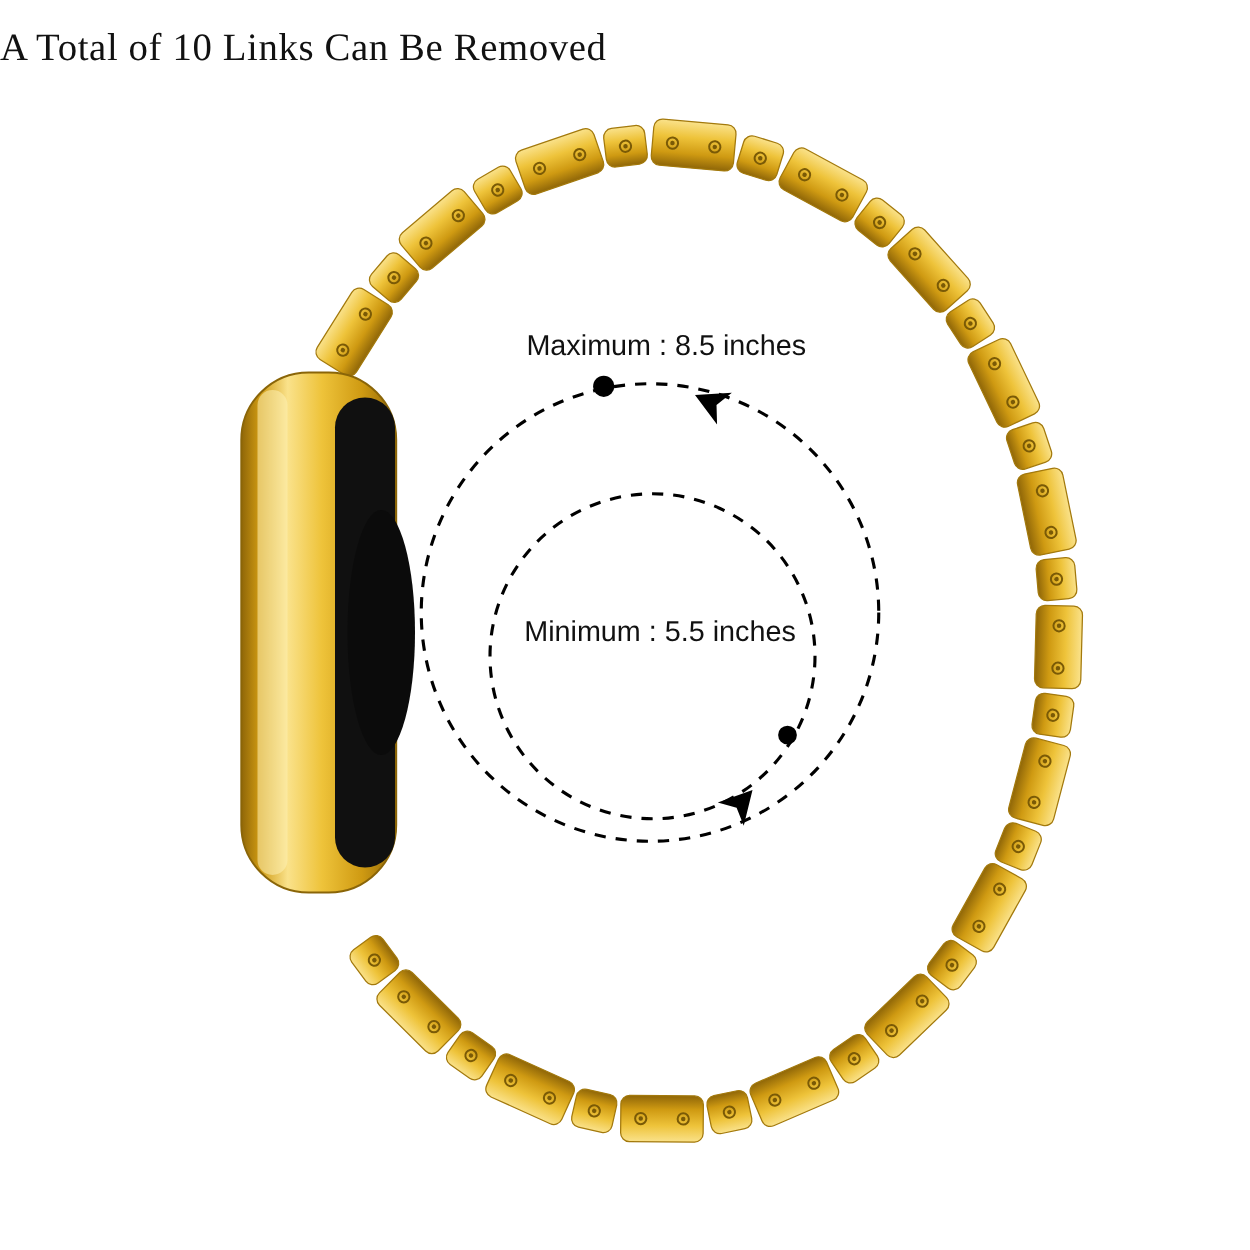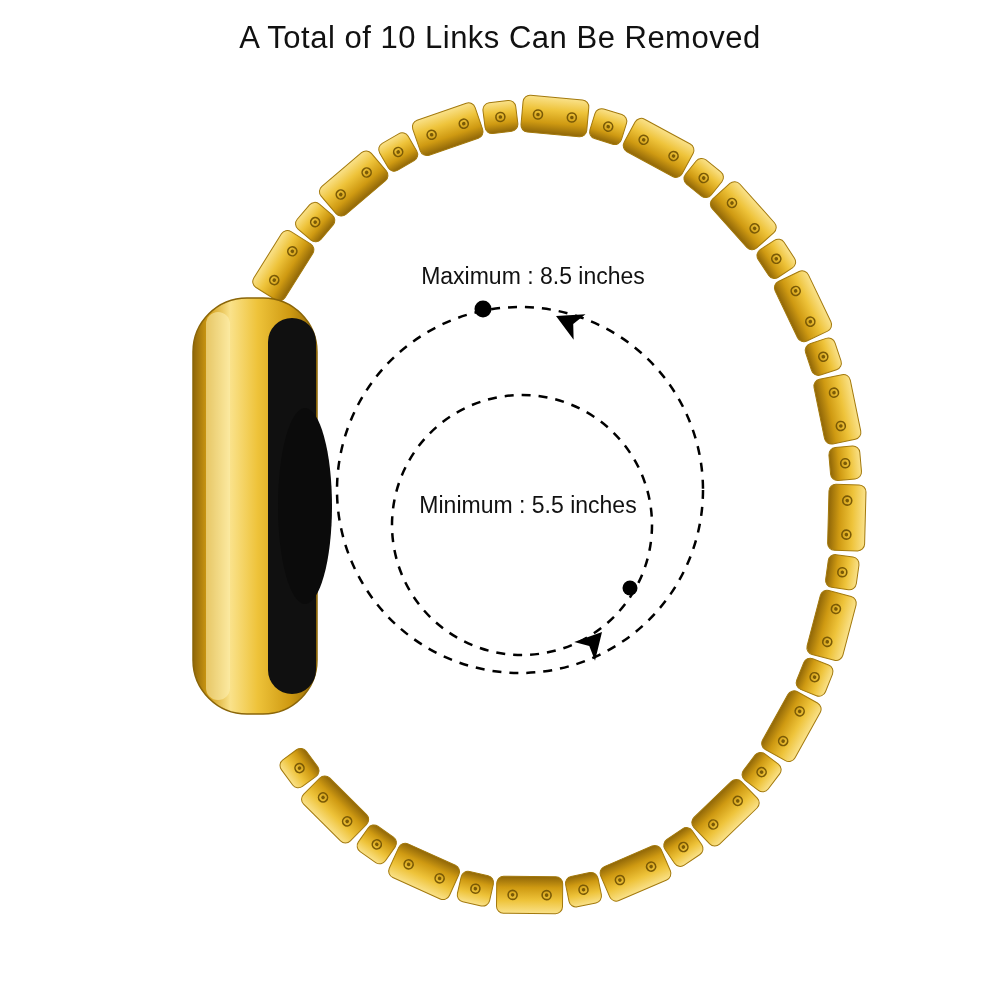--- a/index.html
+++ b/index.html
@@ -14,26 +14,26 @@
     height: 1000px;
     background: #ffffff;
     overflow: hidden;
   }
   .page-title {
     position: absolute;
     top: 20px;
     left: 0;
     width: 100%;
     margin: 0;
-    text-align: center;
+    text-align: left;
     font-size: 31px;
     font-weight: 400;
     letter-spacing: 0.5px;
     color: #111111;
-    font-family: Liberation Sans, sans-serif;
+    font-family: Liberation Serif, serif;
   }
   svg.scene {
     position: absolute;
     inset: 0;
   }
   .annot-text {
     font-family: "Liberation Sans", sans-serif;
     font-size: 23px;
     fill: #111111;
   }

